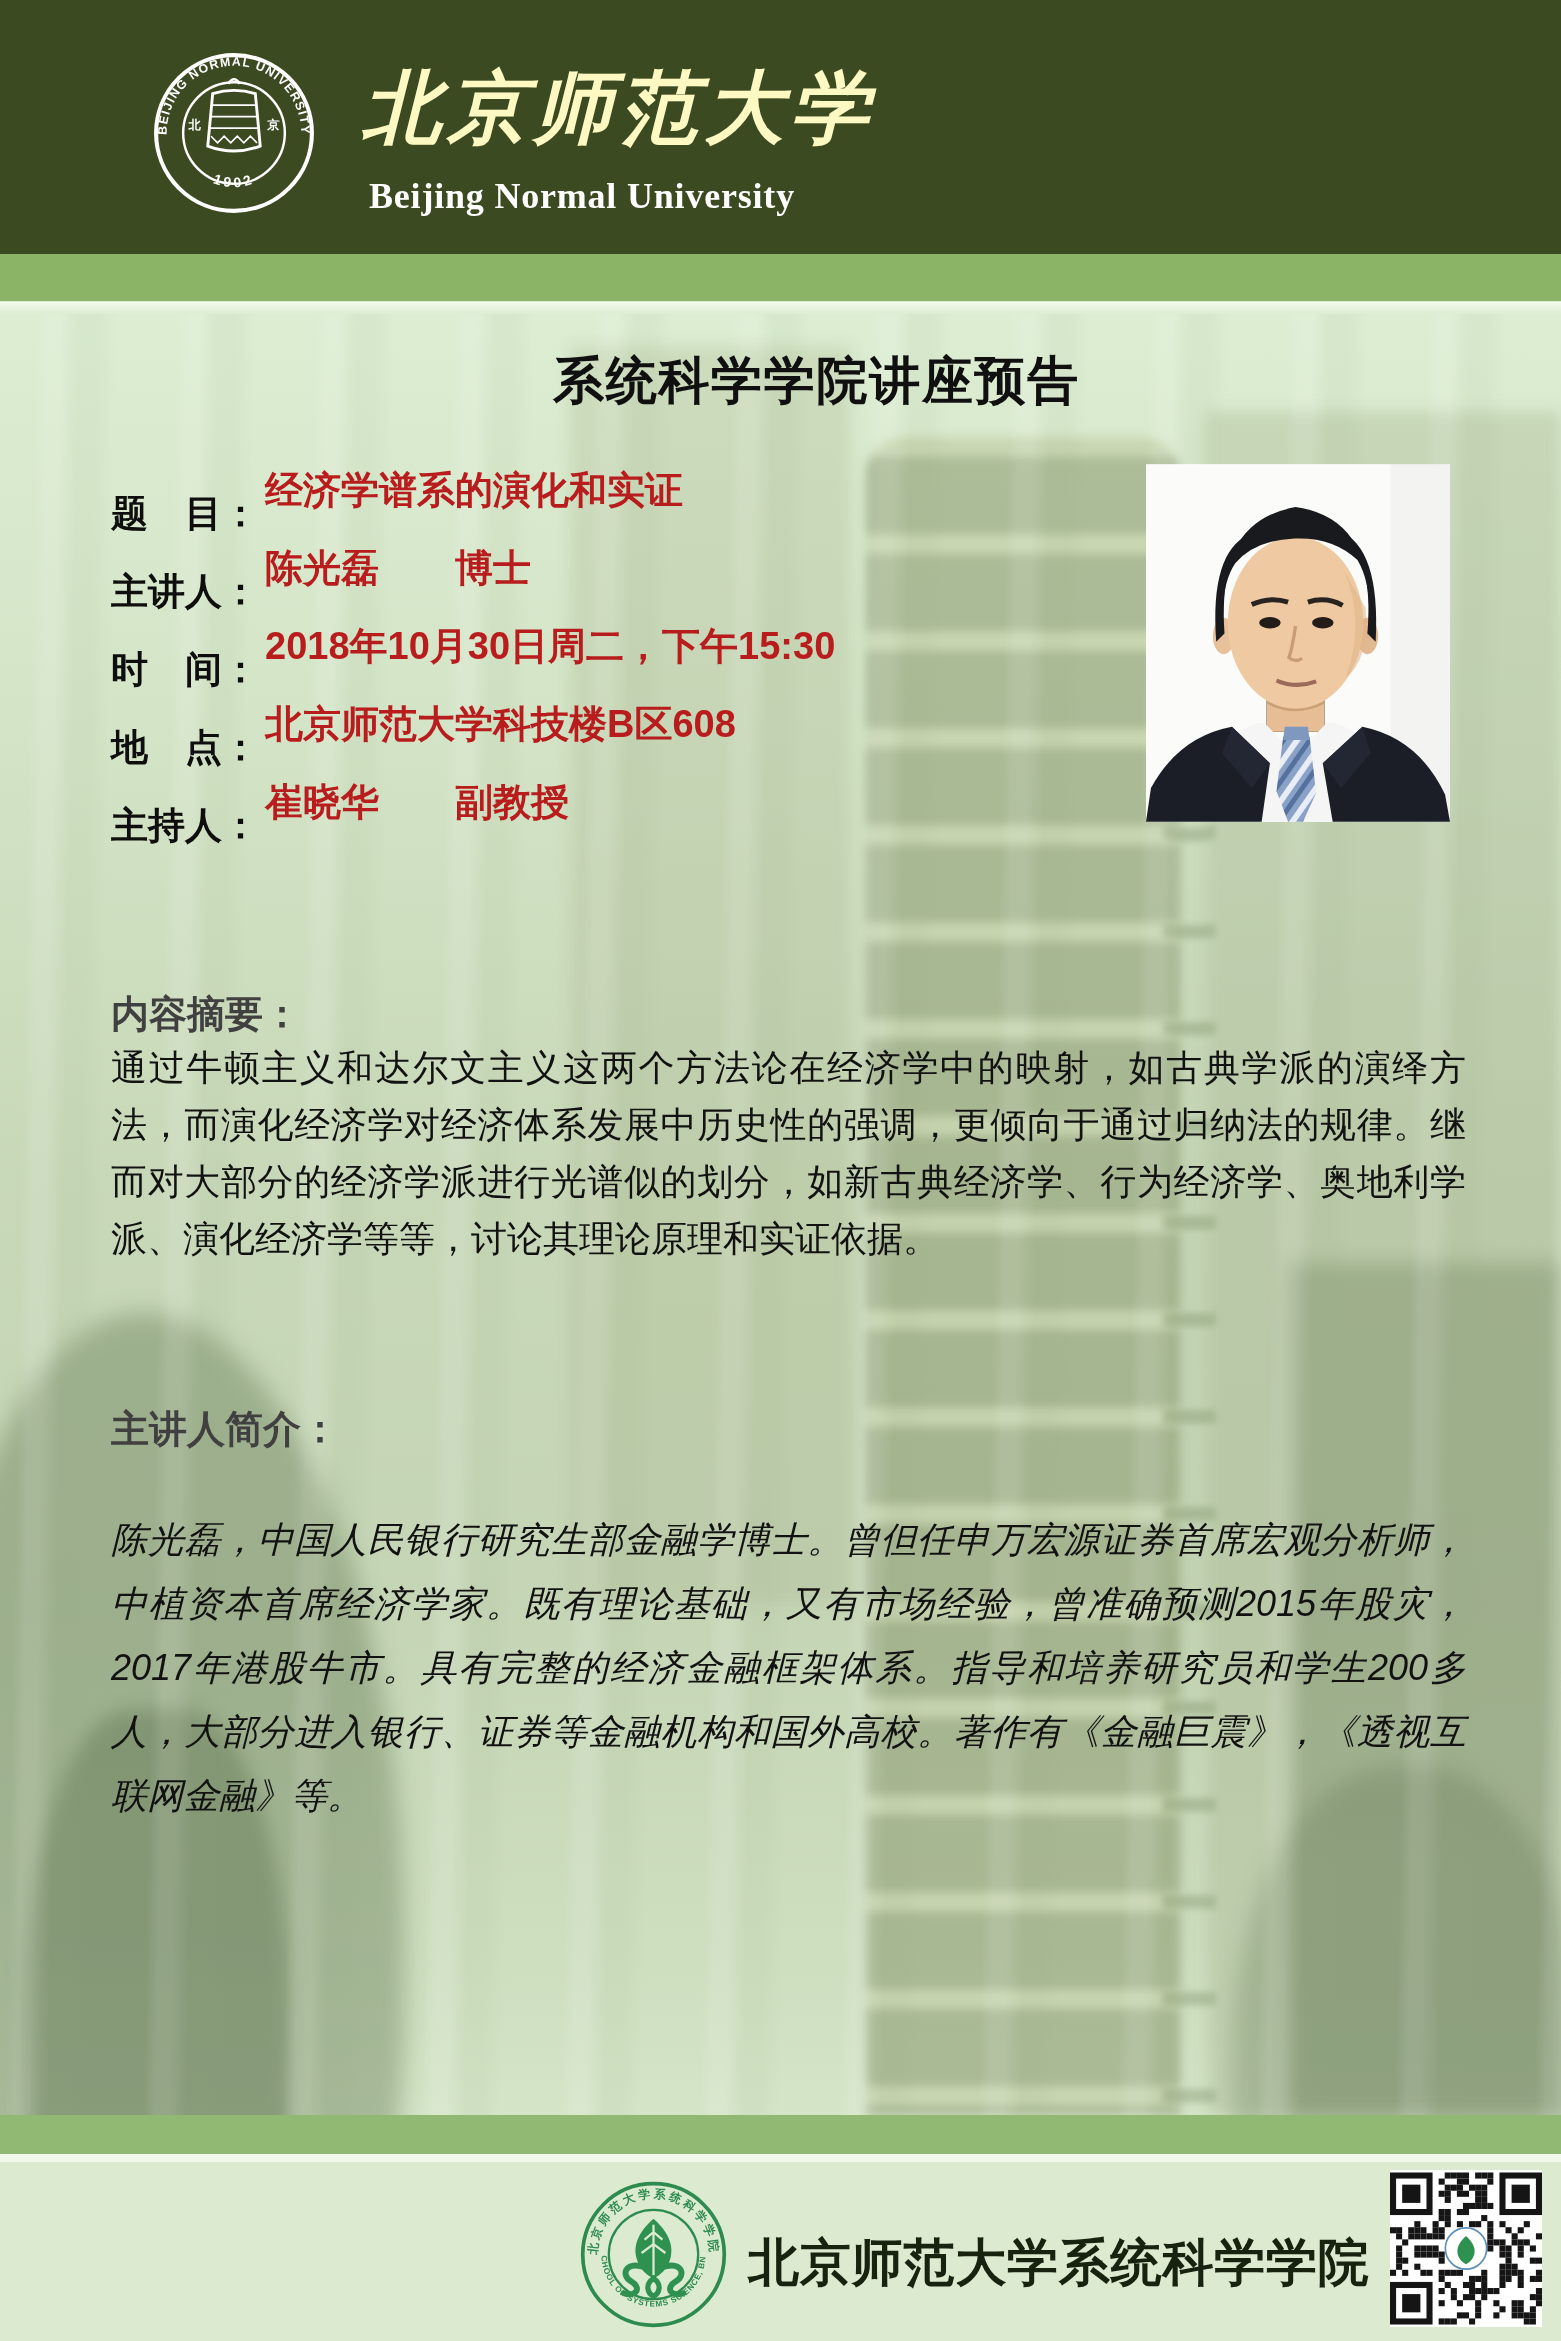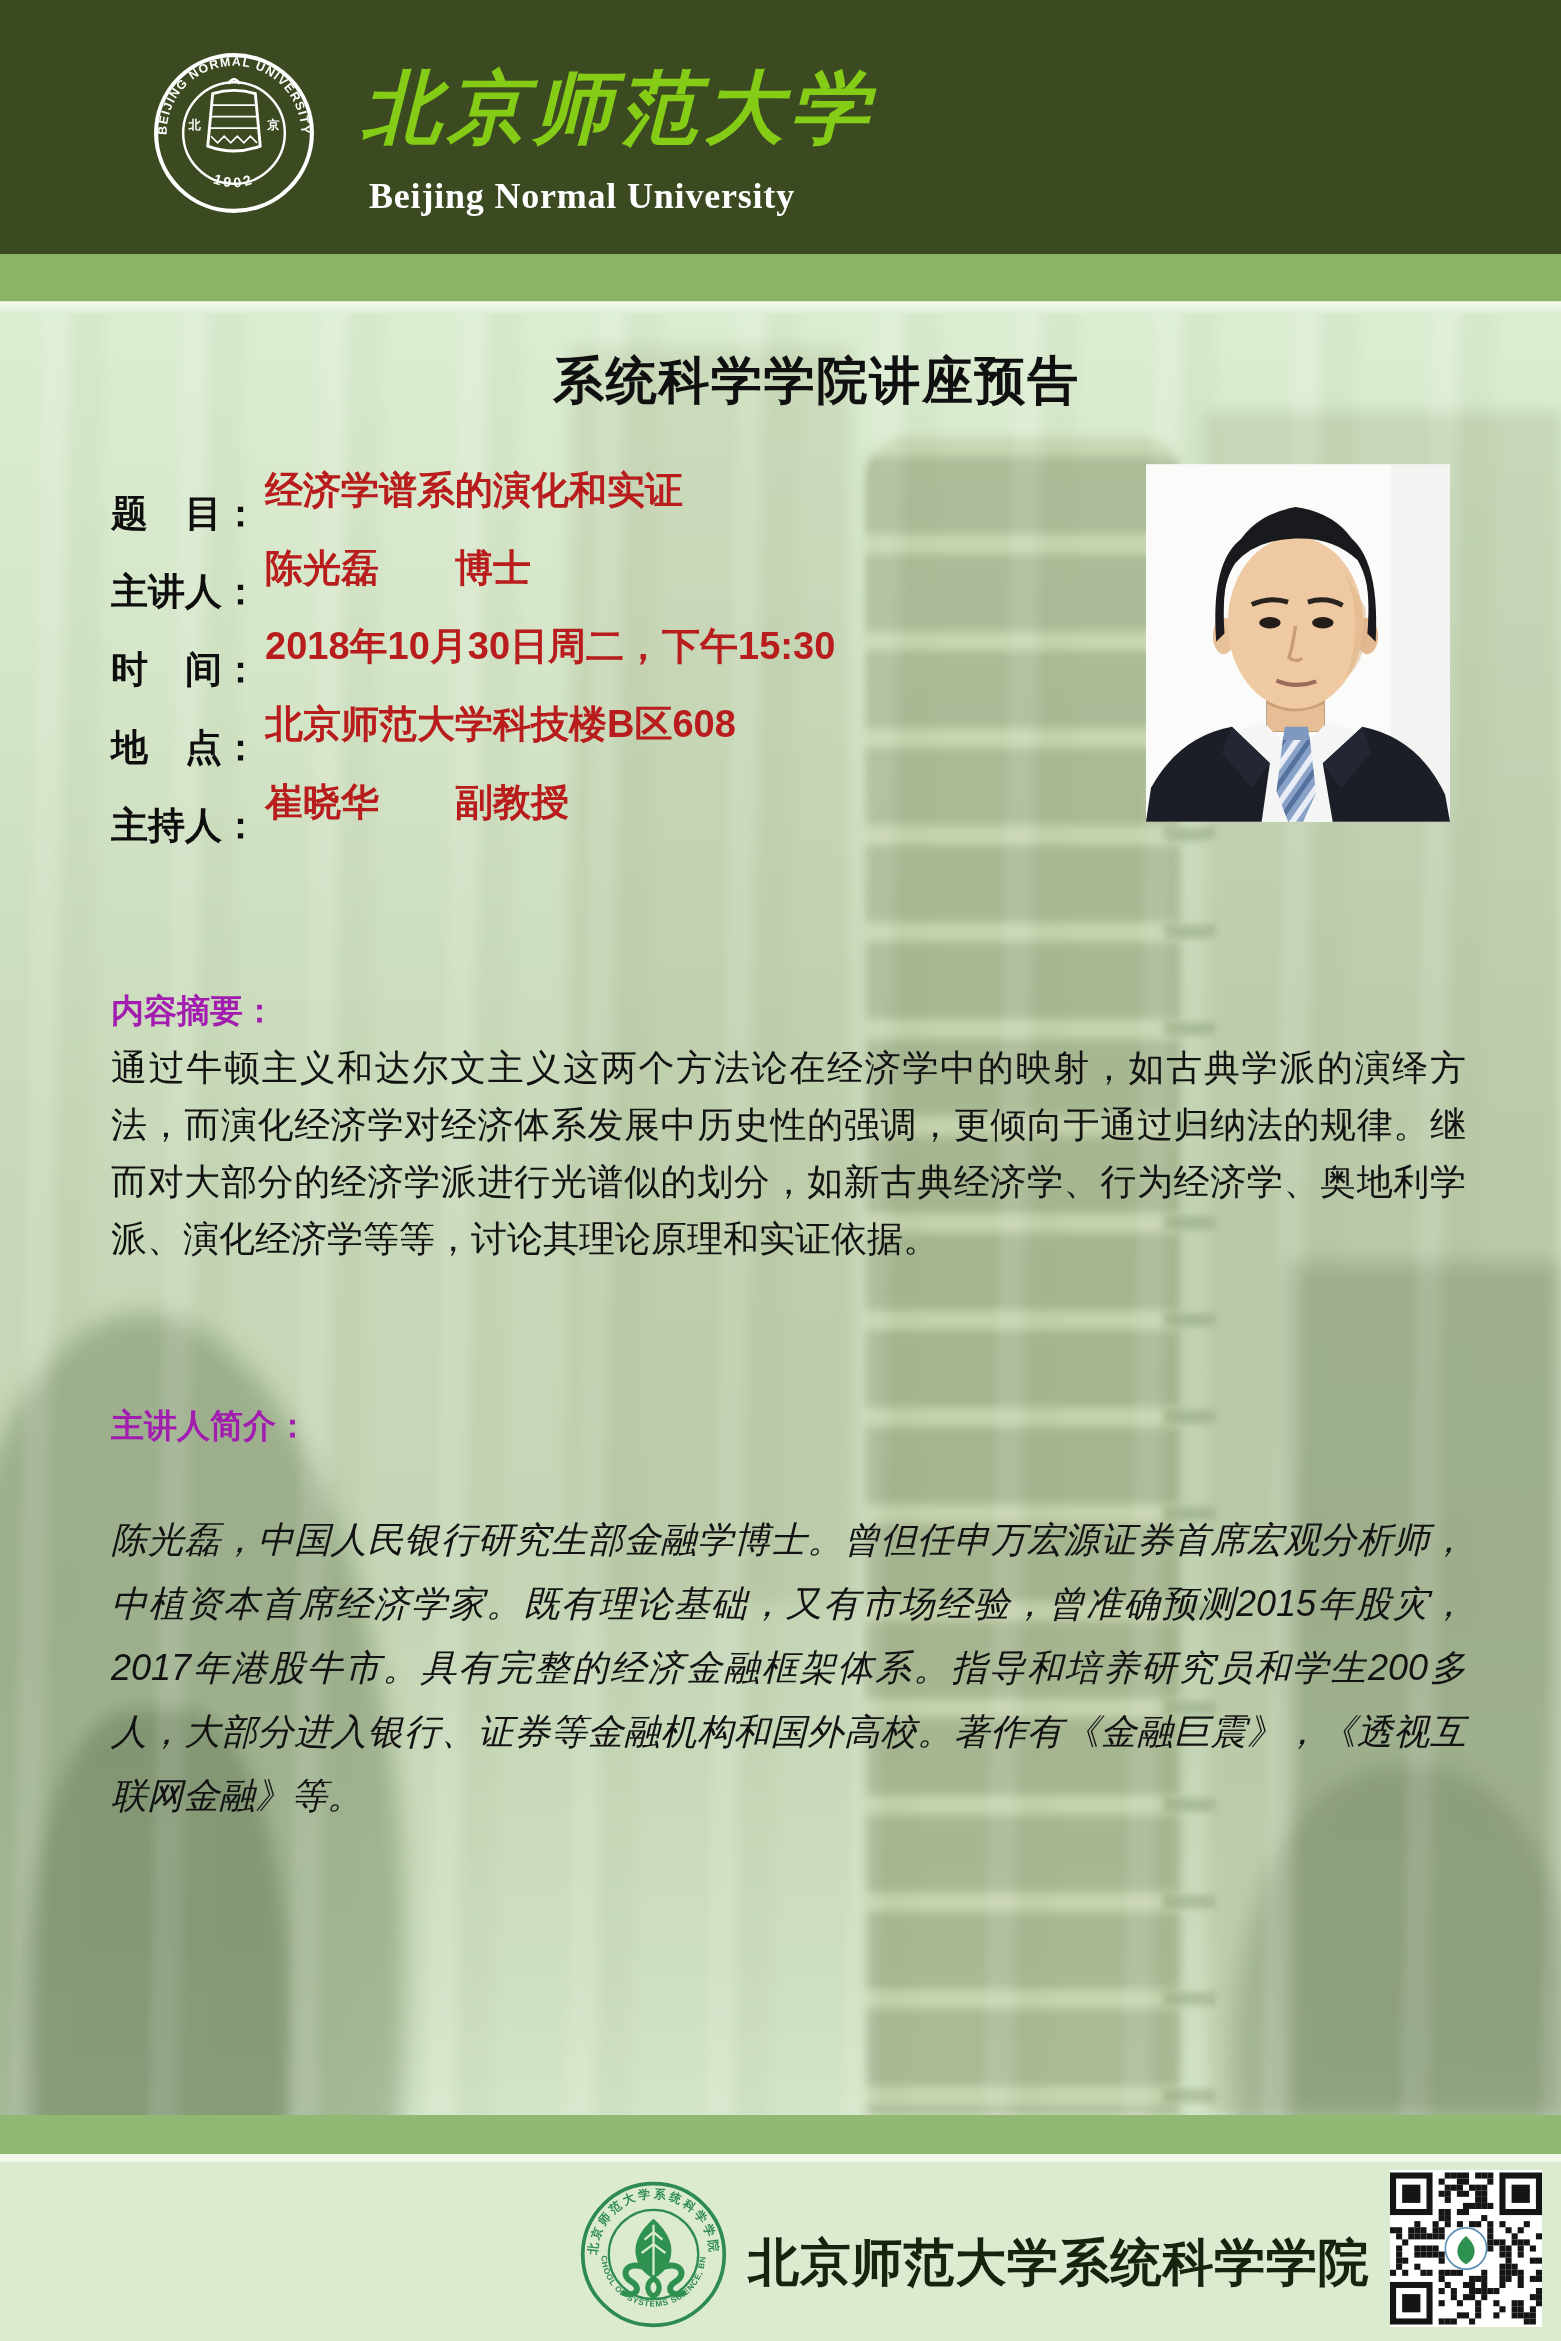--- a/index.html
+++ b/index.html
@@ -4,21 +4,21 @@
 <style>
   html,body{margin:0;padding:0;background:#eee;}
   .poster{
     position:relative;width:1561px;height:2342px;overflow:hidden;
     background:#dcedd2;font-family:"Liberation Sans",sans-serif;
   }
   
   .header{position:absolute;left:0;top:0;width:1561px;height:254px;background:#3c4a22;z-index:3;}
   .seal-bnu{position:absolute;left:152px;top:51px;width:164px;height:164px;}
   .calligraphy{
-    position:absolute;left:362px;top:56px;color:#84cc16;font-size:79px;font-weight:700;
+    position:absolute;left:362px;top:56px;color:#fef9c3;font-size:79px;font-weight:700;
     font-style:italic;letter-spacing:6.6px;font-family:"DejaVu Serif",serif;white-space:nowrap;
   }
   .univ-en{
     position:absolute;left:369px;top:175px;color:#ffffff;font-size:36px;font-weight:700;
     font-family:"Liberation Serif",serif;white-space:nowrap;letter-spacing:0.8px;
   }
   .band-top{position:absolute;left:0;top:254px;width:1561px;height:47px;background:#8cb466;z-index:3;}
   .band-top-hl{position:absolute;left:0;top:302px;width:1561px;height:11.6px;
     background:linear-gradient(180deg,#f4f9ee 0%,#dcedd2 100%);z-index:3;}
 
@@ -48,21 +48,21 @@
 
   
   .title{position:absolute;left:0;top:347px;width:1561px;text-align:center;font-size:51px;
     font-weight:700;color:#101010;letter-spacing:1.7px;z-index:4;margin-left:36px;}
   .info{position:absolute;left:111px;top:465px;z-index:4;}
   .info-row{display:flex;align-items:flex-start;height:78px;}
   .info-label{width:154px;font-size:37px;font-weight:700;color:#0e0e0e;flex:0 0 auto;margin-top:24px;}
   .info-value{font-size:38px;font-weight:600;color:#b91c1c;white-space:nowrap;}
   .photo{position:absolute;left:1146px;top:464px;width:304px;height:358px;z-index:4;}
 
-  .section-label{position:absolute;left:111px;font-size:33px;font-weight:700;color:#a21caf;z-index:4;}
+  .section-label{position:absolute;left:111px;font-size:38px;font-weight:700;color:#404040;z-index:4;}
   .abstract-label{top:989px;}
   .para{position:absolute;left:111px;width:1355px;font-size:36px;color:#121212;font-weight:500;
     text-align:justify;text-justify:inter-ideograph;z-index:4;}
   .abstract-body{top:1039px;line-height:57px;}
   .bio-label{top:1404px;}
   .bio-body{top:1508px;line-height:64px;font-style:italic;}
 
   
   .footer-band{position:absolute;left:0;top:2115px;width:1561px;height:39px;background:#92b973;z-index:3;}
   .footer-hl{position:absolute;left:0;top:2154px;width:1561px;height:8.3px;background:#f3f8ec;z-index:3;}

